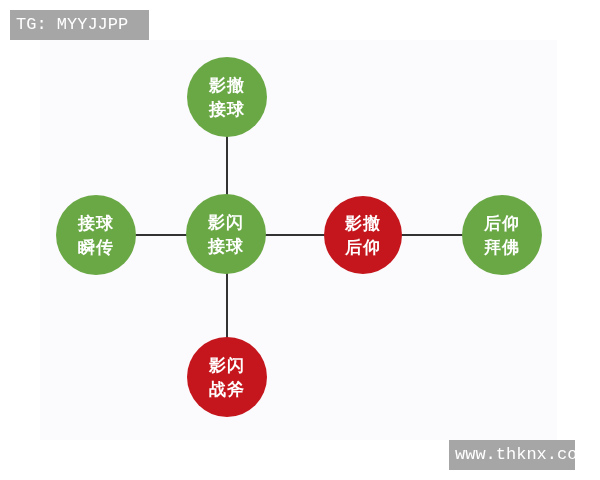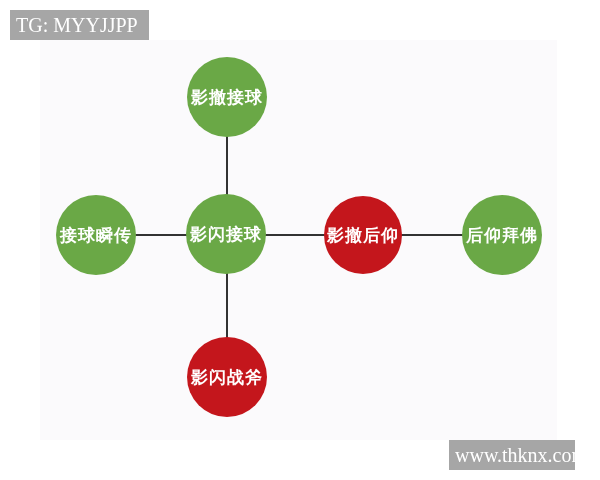--- a/index.html
+++ b/index.html
@@ -26,37 +26,38 @@
       background: #fbfafc;
     }
     .line {
       position: absolute;
       background: #333333;
     }
     .node {
       position: absolute;
       border-radius: 50%;
       display: flex;
+      flex-direction: column;
       align-items: center;
       justify-content: center;
       color: #ffffff;
       font-family: "DejaVu Sans", sans-serif;
       font-weight: bold;
       font-size: 17px;
       line-height: 24px;
       letter-spacing: 1px;
       box-sizing: border-box;
     }
     .node span { display: block; }
     .watermark {
       position: absolute;
       background: #a6a6a6;
       color: #ffffff;
-      font-family: Liberation Serif, serif;
-      font-size: 20px;
+      font-family: Liberation Mono, monospace;
+      font-size: 17px;
       line-height: 30px;
       padding: 0 6px;
       box-sizing: border-box;
       white-space: nowrap;
     }
   </style>
 </head>
 <body>
 
 <div class="stage">

